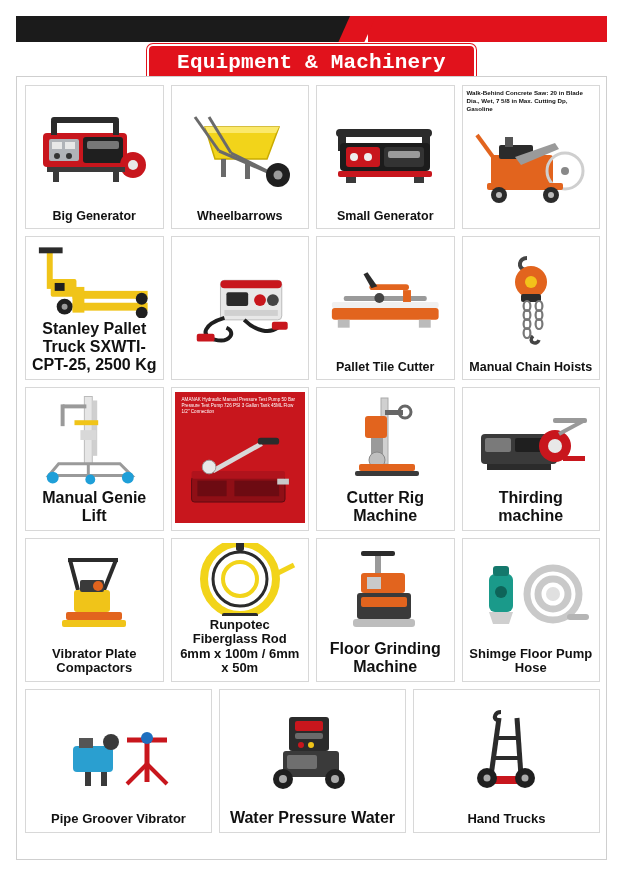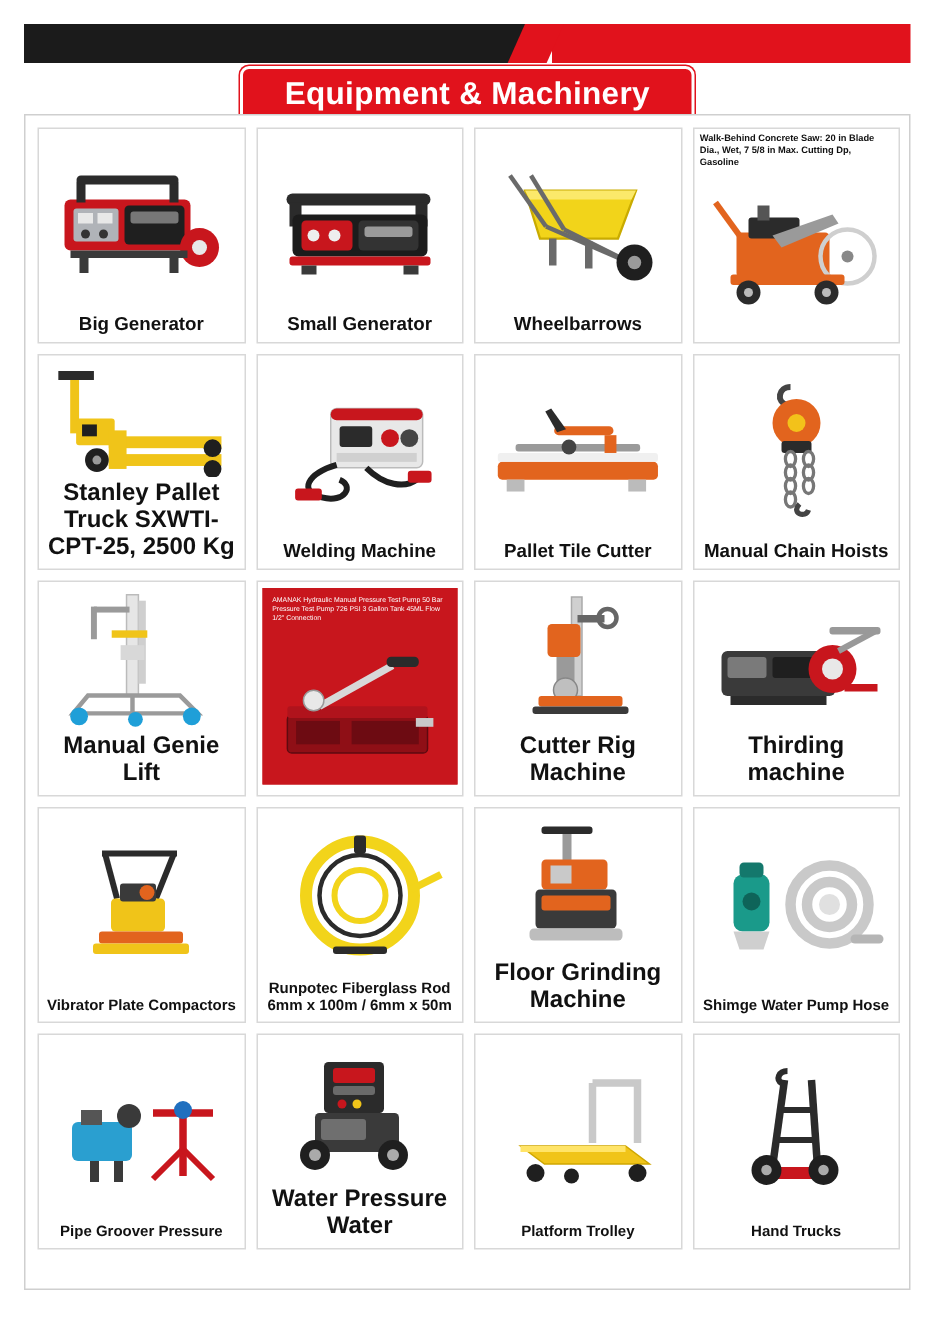--- a/index.html
+++ b/index.html
@@ -35,21 +35,21 @@
   }
   .topbar .red {
     flex: 1 1 auto;
     background: #e1121c;
     margin-left: -8px;
   }
   
   .title-wrap {
     position: absolute;
     top: 44px; left: 0; width: 623px;
-    display: flex; justify-content: center;
+    display: flex; justify-content: center; font-family: Liberation Mono, monospace;
   }
   .title-banner {
     background: #e1121c;
     color: #ffffff;
     border: 2px solid #ffffff;
     border-radius: 6px;
     padding: 5px 28px 7px 28px;
     font-size: 21px;
     font-weight: bold;
     letter-spacing: .2px;
@@ -100,21 +100,21 @@
     flex: 0 0 auto;
     width: 100%;
     text-align: center;
     font-weight: bold;
     line-height: 1.12;
     padding: 2px 2px 1px 2px;
     color: #111111;
   }
   .cap-lg { font-size: 12.5px; }
   .cap-md { font-size: 16px; }
-  .cap-sm { font-size: 10px; }
+  .cap-sm { font-size: 13px; }
   .top-note {
     position: absolute;
     top: 3px; left: 4px; right: 4px;
     font-size: 6.2px;
     font-weight: bold;
     line-height: 1.25;
     color: #111111;
     text-align: left;
     z-index: 3;
   }
@@ -168,54 +168,54 @@
               <rect x="18" y="64" width="78" height="5" fill="#3a3a3a"></rect>
               <rect x="24" y="69" width="6" height="10" fill="#3a3a3a"></rect>
               <rect x="84" y="69" width="6" height="10" fill="#3a3a3a"></rect>
             </svg>
           </div>
           <div class="caption cap-lg">Big Generator</div>
         </div>
 
         <div class="card">
           <div class="img-area">
+            <svg width="130" height="96" viewBox="0 0 130 96">
+              <path d="M30 26 L104 26 L92 58 L40 58 Z" fill="#f2d41a" stroke="#c9ab00" stroke-width="1.5"></path>
+              <path d="M30 26 L104 26 L101 32 L33 32 Z" fill="#fbe96a"></path>
+              <line x1="20" y1="16" x2="44" y2="50" stroke="#6a6a6a" stroke-width="3"></line>
+              <line x1="34" y1="16" x2="56" y2="52" stroke="#6a6a6a" stroke-width="3"></line>
+              <line x1="44" y1="50" x2="104" y2="76" stroke="#6a6a6a" stroke-width="3"></line>
+              <line x1="56" y1="52" x2="104" y2="76" stroke="#6a6a6a" stroke-width="3"></line>
+              <circle cx="103" cy="74" r="12" fill="#1f1f1f"></circle>
+              <circle cx="103" cy="74" r="4.5" fill="#9a9a9a"></circle>
+              <rect x="46" y="58" width="5" height="18" fill="#6a6a6a"></rect>
+              <rect x="70" y="60" width="5" height="18" fill="#6a6a6a"></rect>
+            </svg>
+          </div>
+          <div class="caption cap-lg">Wheelbarrows</div>
+        </div>
+
+        <div class="card">
+          <div class="img-area">
             <svg width="130" height="92" viewBox="0 0 130 92">
               <rect x="16" y="26" width="96" height="8" rx="4" fill="#2b2b2b"></rect>
               <rect x="18" y="32" width="8" height="16" fill="#2b2b2b"></rect>
               <rect x="102" y="32" width="8" height="16" fill="#2b2b2b"></rect>
               <rect x="20" y="40" width="90" height="28" rx="4" fill="#1c1c1c"></rect>
               <rect x="26" y="44" width="34" height="20" rx="3" fill="#c8161d"></rect>
               <rect x="64" y="44" width="40" height="20" rx="3" fill="#333"></rect>
               <rect x="68" y="48" width="32" height="7" rx="2" fill="#9a9a9a"></rect>
               <circle cx="34" cy="54" r="4" fill="#eee"></circle>
               <circle cx="48" cy="54" r="4" fill="#eee"></circle>
               <rect x="18" y="68" width="94" height="6" rx="2" fill="#c8161d"></rect>
               <rect x="26" y="74" width="10" height="6" fill="#3a3a3a"></rect>
               <rect x="94" y="74" width="10" height="6" fill="#3a3a3a"></rect>
             </svg>
           </div>
           <div class="caption cap-lg">Small Generator</div>
-        </div>
-
-        <div class="card">
-          <div class="img-area">
-            <svg width="130" height="96" viewBox="0 0 130 96">
-              <path d="M30 26 L104 26 L92 58 L40 58 Z" fill="#f2d41a" stroke="#c9ab00" stroke-width="1.5"></path>
-              <path d="M30 26 L104 26 L101 32 L33 32 Z" fill="#fbe96a"></path>
-              <line x1="20" y1="16" x2="44" y2="50" stroke="#6a6a6a" stroke-width="3"></line>
-              <line x1="34" y1="16" x2="56" y2="52" stroke="#6a6a6a" stroke-width="3"></line>
-              <line x1="44" y1="50" x2="104" y2="76" stroke="#6a6a6a" stroke-width="3"></line>
-              <line x1="56" y1="52" x2="104" y2="76" stroke="#6a6a6a" stroke-width="3"></line>
-              <circle cx="103" cy="74" r="12" fill="#1f1f1f"></circle>
-              <circle cx="103" cy="74" r="4.5" fill="#9a9a9a"></circle>
-              <rect x="46" y="58" width="5" height="18" fill="#6a6a6a"></rect>
-              <rect x="70" y="60" width="5" height="18" fill="#6a6a6a"></rect>
-            </svg>
-          </div>
-          <div class="caption cap-lg">Wheelbarrows</div>
         </div>
 
         <div class="card">
           <div class="top-note">Walk-Behind Concrete Saw: 20 in Blade Dia., Wet, 7 5/8 in Max. Cutting Dp, Gasoline</div>
           <div class="img-area" style="padding-top:22px;">
             <svg width="124" height="80" viewBox="0 0 124 80">
               <rect x="22" y="28" width="62" height="30" rx="3" fill="#e2641e"></rect>
               <rect x="30" y="18" width="34" height="14" rx="2" fill="#2b2b2b"></rect>
               <rect x="36" y="10" width="8" height="10" fill="#555"></rect>
               <path d="M46 30 L86 16 L90 22 L52 38 Z" fill="#9a9a9a"></path>
@@ -262,21 +262,20 @@
               <rect x="52" y="30" width="22" height="14" rx="2" fill="#2b2b2b"></rect>
               <circle cx="86" cy="38" r="6" fill="#c8161d"></circle>
               <circle cx="99" cy="38" r="6" fill="#444"></circle>
               <rect x="50" y="48" width="54" height="6" fill="#d0d0d0"></rect>
               <path d="M50 56 C 30 62, 24 74, 40 78 C 56 82, 62 70, 52 66" fill="none" stroke="#1f1f1f" stroke-width="4"></path>
               <path d="M70 58 C 82 70, 96 72, 104 66" fill="none" stroke="#1f1f1f" stroke-width="4"></path>
               <rect x="22" y="72" width="18" height="8" rx="2" fill="#c8161d"></rect>
               <rect x="98" y="60" width="16" height="8" rx="2" fill="#c8161d"></rect>
             </svg>
           </div>
-          <div class="caption cap-lg">Welding Machine</div>
         </div>
 
         <div class="card">
           <div class="img-area">
             <svg width="132" height="92" viewBox="0 0 132 92">
               <rect x="12" y="54" width="108" height="12" rx="3" fill="#e2641e"></rect>
               <rect x="12" y="48" width="108" height="6" rx="2" fill="#f0f0f0"></rect>
               <rect x="18" y="66" width="12" height="8" fill="#bbb"></rect>
               <rect x="100" y="66" width="12" height="8" fill="#bbb"></rect>
               <rect x="24" y="42" width="84" height="5" rx="2" fill="#9a9a9a"></rect>
@@ -439,42 +438,42 @@
               <path d="M22 64 L46 64 L42 76 L26 76 Z" fill="#cfcfcf"></path>
               <circle cx="34" cy="44" r="6" fill="#0e6459"></circle>
               <g fill="none" stroke="#c9c9c9" stroke-width="7">
                 <circle cx="86" cy="46" r="26"></circle>
                 <circle cx="86" cy="46" r="15"></circle>
               </g>
               <circle cx="86" cy="46" r="7" fill="#e0e0e0"></circle>
               <rect x="100" y="66" width="22" height="6" rx="3" fill="#b5b5b5"></rect>
             </svg>
           </div>
-          <div class="caption cap-sm">Shimge Water Pump Hose</div>
+          <div class="caption cap-sm">Shimge Floor Pump Hose</div>
         </div>
       </div>
 
       <div class="row">
 
         <div class="card">
           <div class="img-area">
             <svg width="128" height="96" viewBox="0 0 128 96">
               <rect x="18" y="42" width="40" height="26" rx="4" fill="#2a9fd0"></rect>
               <rect x="24" y="34" width="14" height="10" fill="#555"></rect>
               <circle cx="56" cy="38" r="8" fill="#3a3a3a"></circle>
               <rect x="30" y="68" width="6" height="14" fill="#3a3a3a"></rect>
               <rect x="46" y="68" width="6" height="14" fill="#3a3a3a"></rect>
               <path d="M72 36 L112 36" stroke="#c8161d" stroke-width="5"></path>
               <path d="M92 36 L92 78" stroke="#c8161d" stroke-width="5"></path>
               <path d="M92 60 L72 80" stroke="#c8161d" stroke-width="4"></path>
               <path d="M92 60 L112 80" stroke="#c8161d" stroke-width="4"></path>
               <circle cx="92" cy="34" r="6" fill="#1f6fbf"></circle>
             </svg>
           </div>
-          <div class="caption cap-sm">Pipe Groover Pressure</div>
+          <div class="caption cap-sm">Pipe Groover Vibrator</div>
         </div>
 
         <div class="card">
           <div class="img-area">
             <svg width="128" height="96" viewBox="0 0 128 96">
               <rect x="40" y="14" width="40" height="34" rx="3" fill="#2b2b2b"></rect>
               <rect x="46" y="18" width="28" height="10" rx="2" fill="#c8161d"></rect>
               <rect x="46" y="30" width="28" height="6" rx="2" fill="#6a6a6a"></rect>
               <circle cx="52" cy="42" r="3" fill="#c8161d"></circle>
               <circle cx="62" cy="42" r="3" fill="#f0c419"></circle>
@@ -482,34 +481,20 @@
               <rect x="38" y="52" width="30" height="14" rx="2" fill="#6f6f6f"></rect>
               <circle cx="34" cy="76" r="10" fill="#1f1f1f"></circle>
               <circle cx="86" cy="76" r="10" fill="#1f1f1f"></circle>
               <circle cx="34" cy="76" r="4" fill="#aaa"></circle>
               <circle cx="86" cy="76" r="4" fill="#aaa"></circle>
             </svg>
           </div>
           <div class="caption cap-md">Water Pressure Water</div>
         </div>
 
-        <div class="card">
-          <div class="img-area">
-            <svg width="128" height="96" viewBox="0 0 128 96">
-              <path d="M74 16 L104 16 L104 56" fill="none" stroke="#c9c9c9" stroke-width="5"></path>
-              <path d="M74 16 L74 56" fill="none" stroke="#c9c9c9" stroke-width="5"></path>
-              <path d="M26 58 L96 58 L112 70 L42 70 Z" fill="#f0c419" stroke="#cfa700"></path>
-              <path d="M26 58 L96 58 L96 62 L26 62 Z" fill="#ffe468"></path>
-              <circle cx="36" cy="76" r="6" fill="#1f1f1f"></circle>
-              <circle cx="104" cy="76" r="6" fill="#1f1f1f"></circle>
-              <circle cx="60" cy="78" r="5" fill="#1f1f1f"></circle>
-            </svg>
-          </div>
-          <div class="caption cap-sm">Platform Trolley</div>
-        </div>
 
         <div class="card">
           <div class="img-area">
             <svg width="120" height="96" viewBox="0 0 120 96">
               <path d="M54 8 C 48 8, 46 14, 50 16" fill="none" stroke="#2b2b2b" stroke-width="4"></path>
               <line x1="52" y1="14" x2="44" y2="72" stroke="#2b2b2b" stroke-width="5"></line>
               <line x1="70" y1="14" x2="74" y2="72" stroke="#2b2b2b" stroke-width="5"></line>
               <line x1="50" y1="34" x2="71" y2="34" stroke="#2b2b2b" stroke-width="4"></line>
               <line x1="48" y1="54" x2="73" y2="54" stroke="#2b2b2b" stroke-width="4"></line>
               <path d="M42 72 L82 72 L86 80 L40 80 Z" fill="#c8161d"></path>

